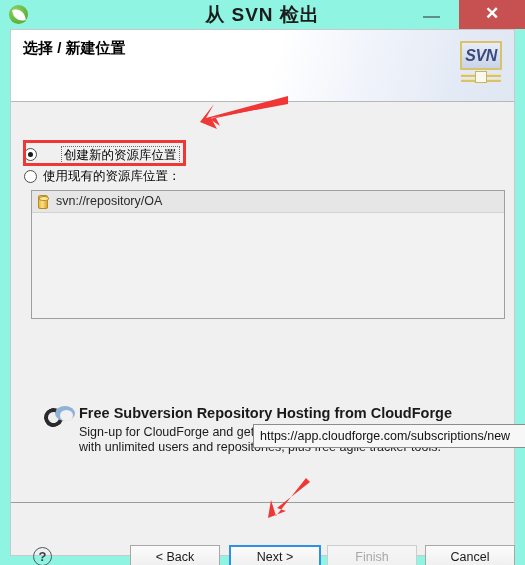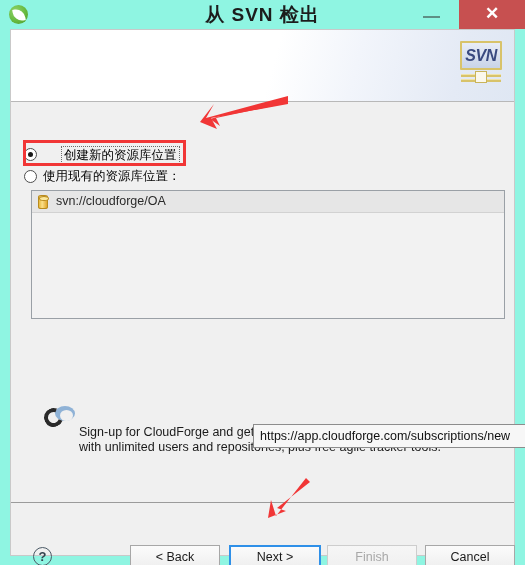--- a/index.html
+++ b/index.html
@@ -376,20 +376,21 @@
     <div class="winbtn btn-min"></div>
     <div class="winbtn btn-max"></div>
     <div class="winbtn btn-close">
       <div class="x">✕</div>
     </div>
   </div>
 
   <div class="dialog">
 
     <div class="hdr">
+      <div class="hdr-title">选择 / 新建位置</div>
       <div class="svn-badge">
         <div class="svn-mon">
           <span>SVN</span>
         </div>
         <div class="svn-bar"></div>
         <div class="svn-bar2"></div>
         <div class="svn-knob"></div>
       </div>
     </div>
 
@@ -401,29 +402,30 @@
     <div class="radio-row" id="radio-exist">
       <span class="rad"></span>
       <span class="rad-label">使用现有的资源库位置：</span>
     </div>
 
     <div class="annot-box"></div>
 
     <div class="listbox">
       <div class="list-row">
         <span class="repo-icon"></span>
-        <span class="list-label">svn://cloudforge/OA</span>
+        <span class="list-label">svn://repository/OA</span>
       </div>
     </div>
 
     <div class="cf-logo">
       <span class="c1"></span>
         <span class="c1b"></span>
         <span class="c2"></span>
     </div>
+    <div class="cf-title">Free Subversion Repository Hosting from CloudForge</div>
     <div class="cf-line1">Sign-up for CloudForge and get free Subversion repository hosting</div>
     <div class="cf-line2">with unlimited users and repositories, plus free agile tracker tools.</div>
 
     <div class="sep"></div>
 
     <div class="help-icon">?</div>
 
     <div class="btn" id="btn-back">&lt; Back</div>
     <div class="btn" id="btn-next">Next &gt;</div>
     <div class="btn" id="btn-finish">Finish</div>

